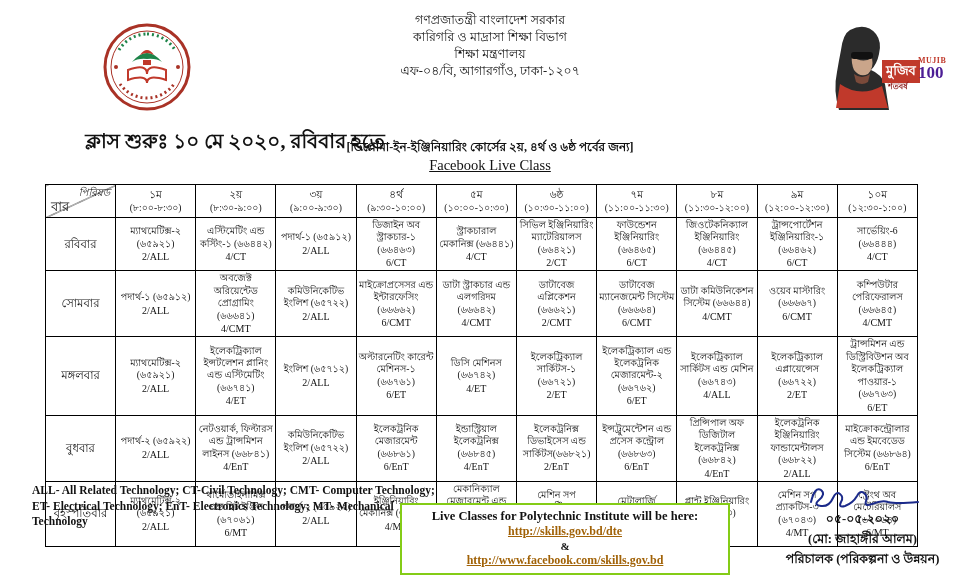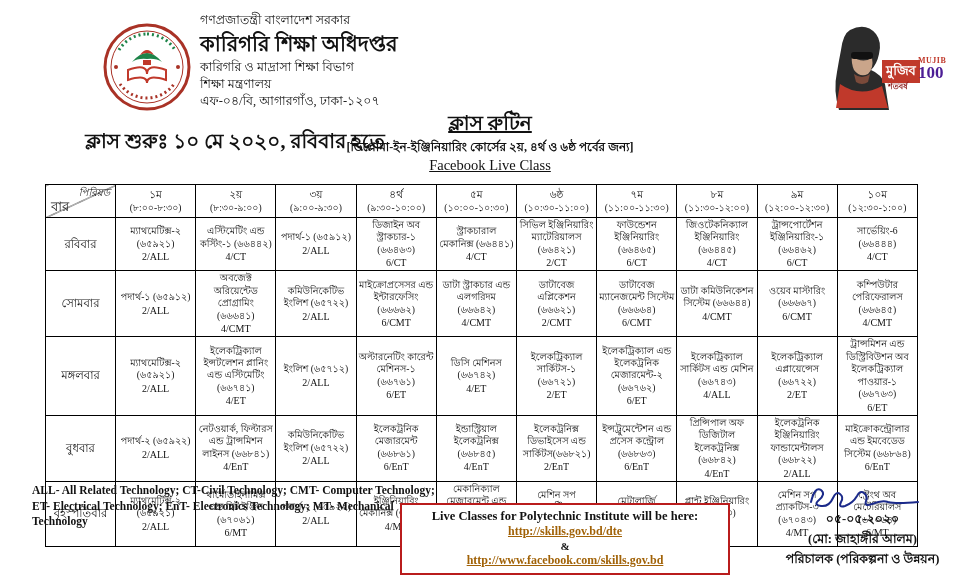--- a/index.html
+++ b/index.html
@@ -1,19 +1,19 @@
 <!DOCTYPE html>
 <html><head>
 <meta charset="utf-8">
 <style>
   html,body{margin:0;padding:0;background:#fff;}
   .page{position:relative;width:960px;height:583px;background:#fff;overflow:hidden;
         font-family:"Liberation Serif","DejaVu Serif",serif;color:#111;}
   
-  .gov-header{position:absolute;left:200px;top:12px;width:580px;line-height:1.35;}
+  .gov-header{position:absolute;left:200px;top:12px;width:580px;text-align:center;line-height:1.35;}
   .gov-header .l1{font-size:12.5px;}
   .gov-header .l2{font-size:21px;font-weight:bold;margin:1px 0;}
   .gov-header .l3,.gov-header .l4,.gov-header .l5{font-size:12.5px;}
   
   .seal{position:absolute;left:102px;top:22px;width:90px;height:90px;}
   .mujib{position:absolute;left:830px;top:22px;width:125px;height:92px;}
   
   .routine-title{position:absolute;left:300px;top:108px;width:380px;text-align:center;
                  font-size:20px;font-weight:bold;text-decoration:underline;}
   .start-title{position:absolute;left:60px;top:126px;width:350px;text-align:center;
@@ -35,21 +35,21 @@
   .corner .c-bottom{position:absolute;bottom:1px;left:5px;font-size:13px;}
   .p-name{font-size:10.5px;}
   .p-time{font-size:9.5px;}
   th.day{font-size:11.5px;}
   td .subj{font-size:9.6px;}
   td .tech{font-size:10px;font-family:"Liberation Serif",serif;}
   
   .legend{position:absolute;left:32px;top:483px;width:420px;font-size:11.5px;font-weight:bold;
           line-height:1.35;font-family:"Liberation Serif",serif;}
   
-  .live-box{position:absolute;left:400px;top:503px;width:318px;border:2px solid #b91c1c;
+  .live-box{position:absolute;left:400px;top:503px;width:318px;border:2px solid #84cc16;
             text-align:center;padding:4px 4px 5px 4px;background:#fff;}
   .live-box .head{font-size:12.5px;font-weight:bold;font-family:"Liberation Serif",serif;}
   .live-box a{color:#a16207;font-size:12px;font-weight:bold;text-decoration:underline;
               font-family:"Liberation Serif",serif;display:block;line-height:1.3;}
   .live-box .amp{font-size:11px;font-weight:bold;line-height:1.2;}
   
   .sig-block{position:absolute;left:770px;top:480px;width:185px;text-align:center;}
   .sig-block svg{display:block;margin:0 auto;}
   .sig-block .date{font-size:12.5px;font-weight:bold;margin-top:-4px;}
   .sig-block .name{font-size:12.5px;font-weight:bold;}
@@ -94,27 +94,25 @@
     <div class="red-box">মুজিব</div>
     <div class="shoto">শতবর্ষ</div>
     <div class="m100wrap">
       <div class="mujib-en">MUJIB</div>
       <div class="m100">100</div>
     </div>
   </div>
 
   <div class="gov-header">
     <div class="l1">গণপ্রজাতন্ত্রী বাংলাদেশ সরকার</div>
-    <div class="l2">কারিগরি শিক্ষা অধিদপ্তর</div>
     <div class="l3">কারিগরি ও মাদ্রাসা শিক্ষা বিভাগ</div>
     <div class="l4">শিক্ষা মন্ত্রণালয়</div>
     <div class="l5">এফ-০৪/বি, আগারগাঁও, ঢাকা-১২০৭</div>
   </div>
 
-  <div class="routine-title">ক্লাস রুটিন</div>
   <div class="start-title">ক্লাস শুরুঃ ১০ মে ২০২০, রবিবার হতে</div>
   <div class="sub-title">[ডিপ্লোমা-ইন-ইঞ্জিনিয়ারিং কোর্সের ২য়, ৪র্থ ও ৬ষ্ঠ পর্বের জন্য]</div>
   <div class="fb-live">Facebook Live Class</div>
 
   <table class="routine">
     <colgroup>
       <col style="width:70px">
       <col>
         <col>
         <col>

